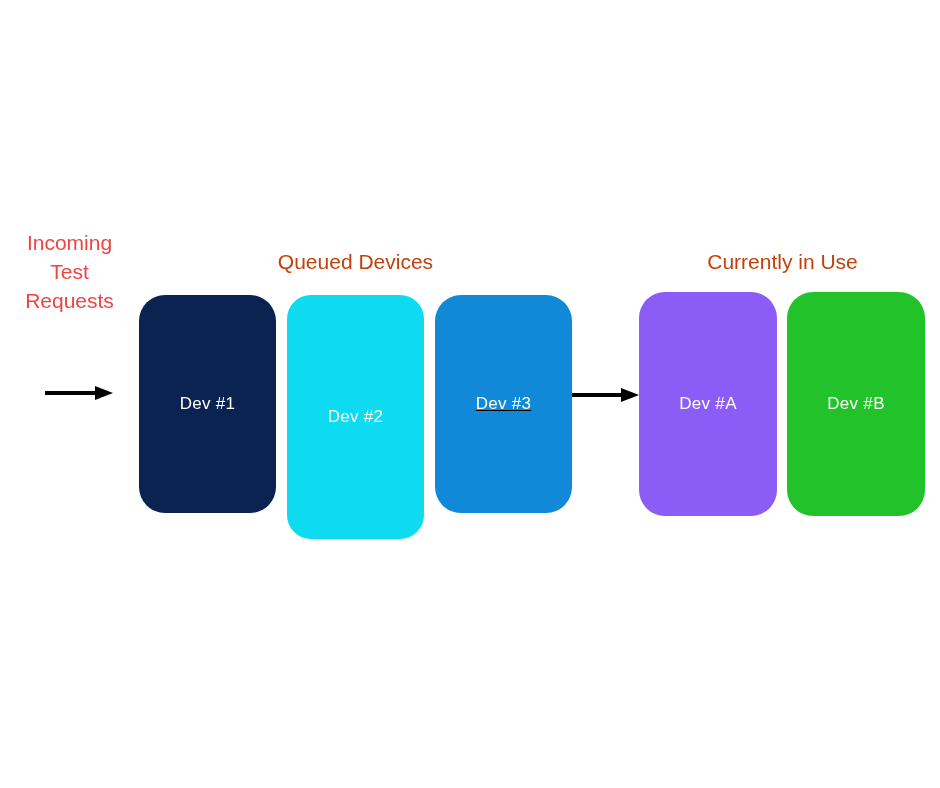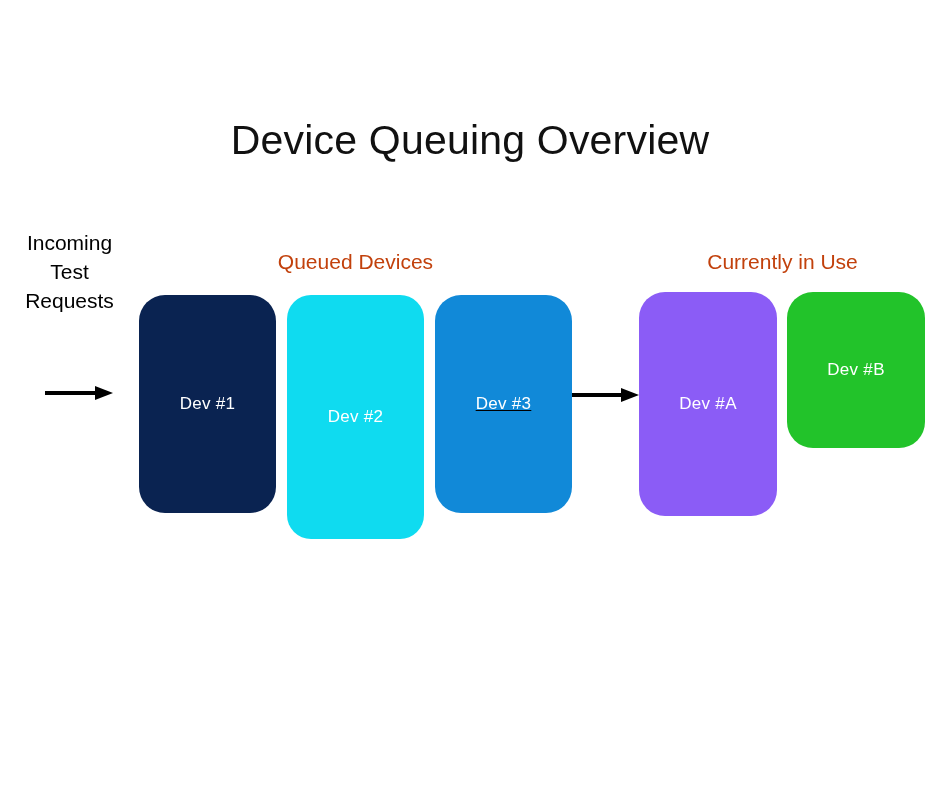--- a/index.html
+++ b/index.html
@@ -39,21 +39,21 @@
   .incoming-block {
     position: absolute;
     left: 0px;
     top: 228px;
     width: 139px;
     text-align: center;
   }
   .incoming-label {
     font-size: 21px;
     line-height: 29px;
-    color: #000000;
+    color: #ef4444;
   }
   .incoming-label span {
     display: block;
   }
 
   .arrow-in {
     position: absolute;
     left: 45px;
     top: 385px;
     width: 68px;
@@ -94,39 +94,38 @@
     font-size: 17px;
     line-height: 22px;
     letter-spacing: 0.3px;
     white-space: nowrap;
   }
 
   .card.q1 { left: 139px; top: 295px; width: 137px; height: 218px; }
   .card.q2 { left: 287px; top: 295px; width: 137px; height: 244px; border-radius: 24px; }
   .card.q3 { left: 435px; top: 295px; width: 137px; height: 218px; text-decoration: underline; }
   .card.u1 { left: 639px; top: 292px; width: 138px; height: 224px; }
-  .card.u2 { left: 787px; top: 292px; width: 138px; height: 156px; }
+  .card.u2 { left: 787px; top: 292px; width: 138px; height: 224px; }
 
   
   .arrow-mid {
     position: absolute;
     left: 572px;
     top: 387px;
     width: 67px;
     height: 16px;
   }
 
   .arrow-svg { display: block; width: 100%; height: 100%; }
 </style>
 </head>
 <body style="background: rgb(255, 255, 255);">
 
 <div class="canvas">
 
-  <div class="page-title">Device Queuing Overview</div>
 
   <div class="incoming-block">
     <div class="incoming-label">
       <span>Incoming</span>
       <span>Test</span>
       <span>Requests</span>
     </div>
   </div>
 
   <div class="arrow-in">

